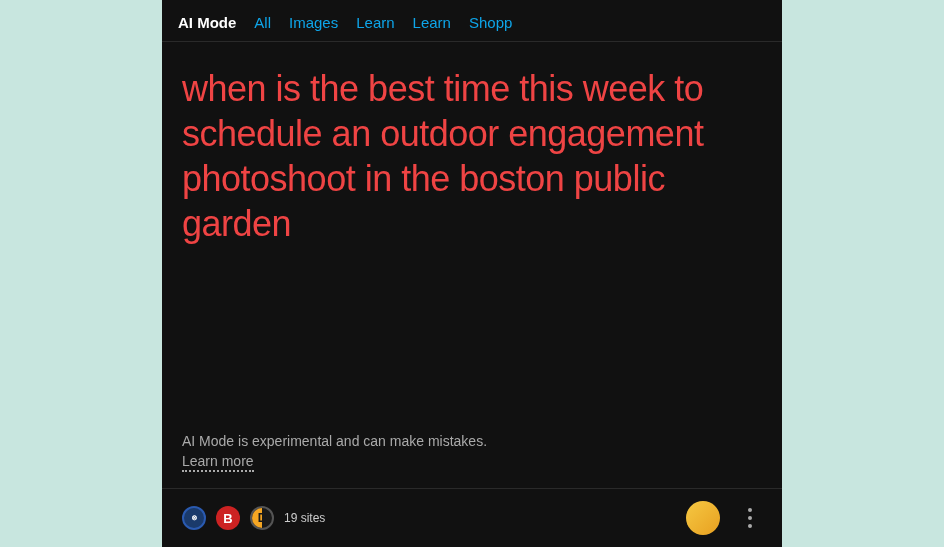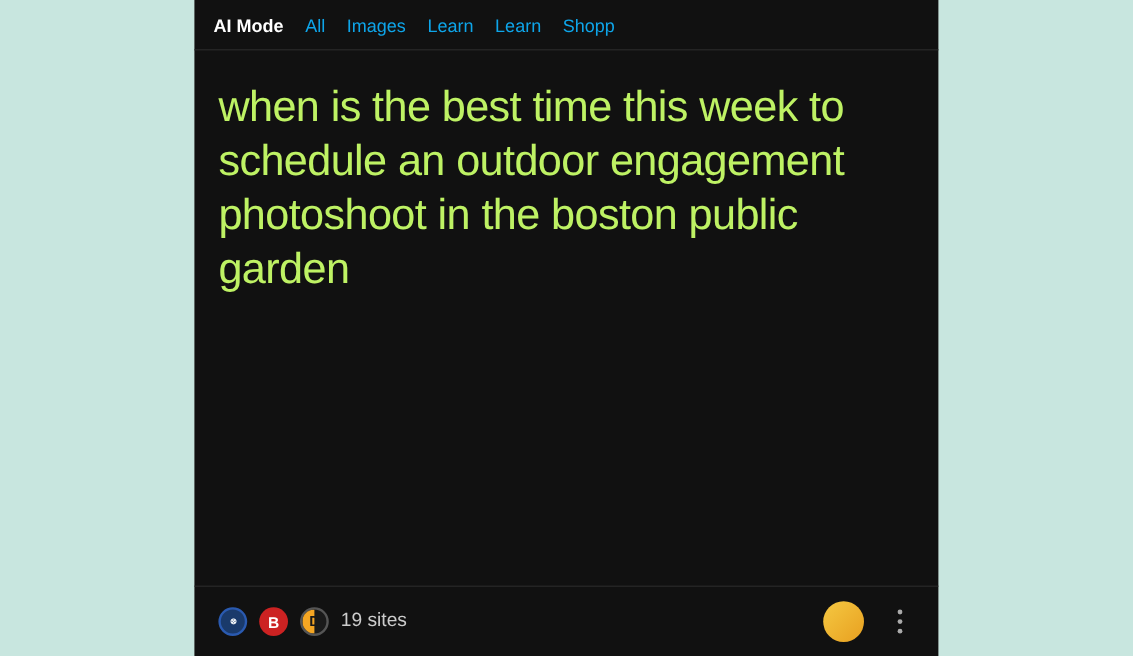--- a/index.html
+++ b/index.html
@@ -75,21 +75,21 @@
 
     
     .query-section {
       padding: 24px 20px 18px 20px;
       flex: 1;
     }
 
     .query-text {
       font-size: 36px;
       font-weight: 400;
-      color: #bef264;
+      color: #ef4444;
       line-height: 1.25;
       letter-spacing: -0.5px;
     }
 
     .disclaimer-section {
       padding: 0 20px 16px 20px;
     }
 
     .disclaimer-text {
       font-size: 14px;
@@ -163,21 +163,21 @@
       position: absolute;
       width: 100%;
       text-align: center;
       color: #1a1a1a;
       font-weight: bold;
       font-size: 12px;
       line-height: 24px;
     }
 
     .sites-count {
-      font-size: 16px;
+      font-size: 12px;
       color: #cccccc;
     }
 
     .avatar-circle {
       width: 34px;
       height: 34px;
       border-radius: 50%;
       background: linear-gradient(135deg, #f5c842, #e8a020);
       margin-left: auto;
       flex-shrink: 0;
@@ -224,20 +224,24 @@
     <span class="tab-item">Images</span>
     <span class="tab-item">Learn</span>
     <span class="tab-item">Learn</span>
     <span class="tab-item">Shopp</span>
   </div>
 
   <div class="query-section">
     <p class="query-text">when is the best time this week to schedule an outdoor engagement photoshoot in the boston public garden</p>
   </div>
 
+  <div class="disclaimer-section">
+    <p class="disclaimer-text">AI Mode is experimental and can make mistakes.</p>
+    <a class="learn-more-link">Learn more</a>
+  </div>
 
   <div class="sites-bar">
 
     <div class="site-icon site-icon-noaa">
       <span class="noaa-inner">⊗</span>
     </div>
 
     <div class="site-icon site-icon-b">B</div>
 
     <div class="site-icon site-icon-d"></div>

